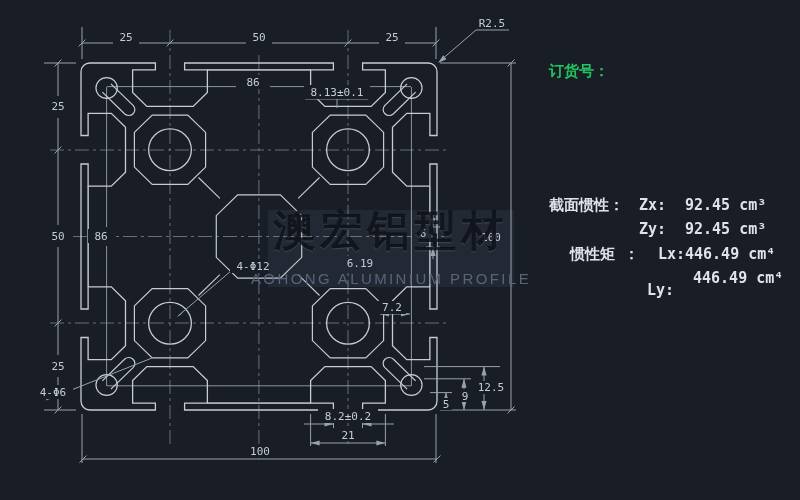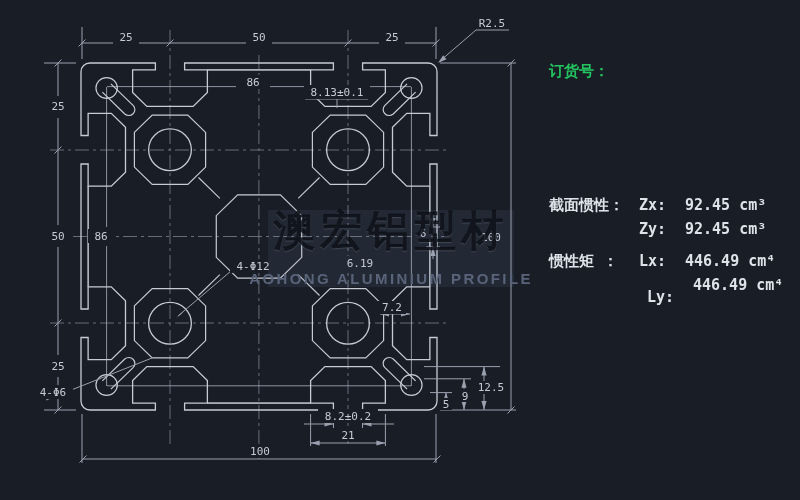--- a/index.html
+++ b/index.html
@@ -6,31 +6,31 @@
   body{width:800px;height:500px;background:#181d26;overflow:hidden;position:relative;
        font-family:"DejaVu Sans Mono","Liberation Mono",monospace;}
   #stage{position:absolute;left:0;top:0;width:800px;height:500px;}
   svg text{font-family:"DejaVu Sans Mono","Liberation Mono",monospace;fill:#c6ccd5;font-size:11px;}
   .wm{position:absolute;left:268px;top:210px;width:246px;height:77px;
       background:rgba(150,165,195,0.09);display:flex;flex-direction:column;
       align-items:center;justify-content:space-between;pointer-events:none;}
   .wm-cn{font-size:42px;font-weight:bold;letter-spacing:5px;line-height:1;
       color:rgba(8,11,17,0.82);text-shadow:0 1px 1px rgba(190,205,230,0.18);
       font-family:"DejaVu Sans",sans-serif;white-space:nowrap;}
-  .wm-en{font-size:15px;font-weight:bold;letter-spacing:2.4px;margin-top:4px;
+  .wm-en{font-size:15px;font-weight:normal;letter-spacing:2.4px;margin-top:4px;
       color:#59647a;font-family:"Liberation Sans",sans-serif;white-space:nowrap;}
   .panel{position:absolute;white-space:nowrap;}
   #red-panel{left:549px;top:57px;}
   .r-row{height:28px;display:flex;align-items:center;color:#22c55e;font-size:15px;font-weight:bold;gap:29px;}
   .r-row .lab{margin-right:2px;}
   #white-panel{left:549px;top:193px;color:#dfe3e9;font-size:15px;font-weight:bold;}
   .w-row{height:24px;display:flex;align-items:center;}
   .w-lab{width:90px;}
   .w-sym{width:46px;}
-  .gap-top{margin-top:8px;}
+  .gap-top{margin-top:1px;text-align:right;}
   .ind2{padding-left:8px;margin-top:24px;}
 </style>
 </head>
 <body>
 
 <svg id="stage" width="800" height="500" viewBox="0 0 800 500">
 
   <g stroke="#7c8390" stroke-width="0.8" fill="none" stroke-dasharray="14 4 3 4">
     <path d="M170 30 V448"></path>
       <path d="M348 30 V448"></path>

